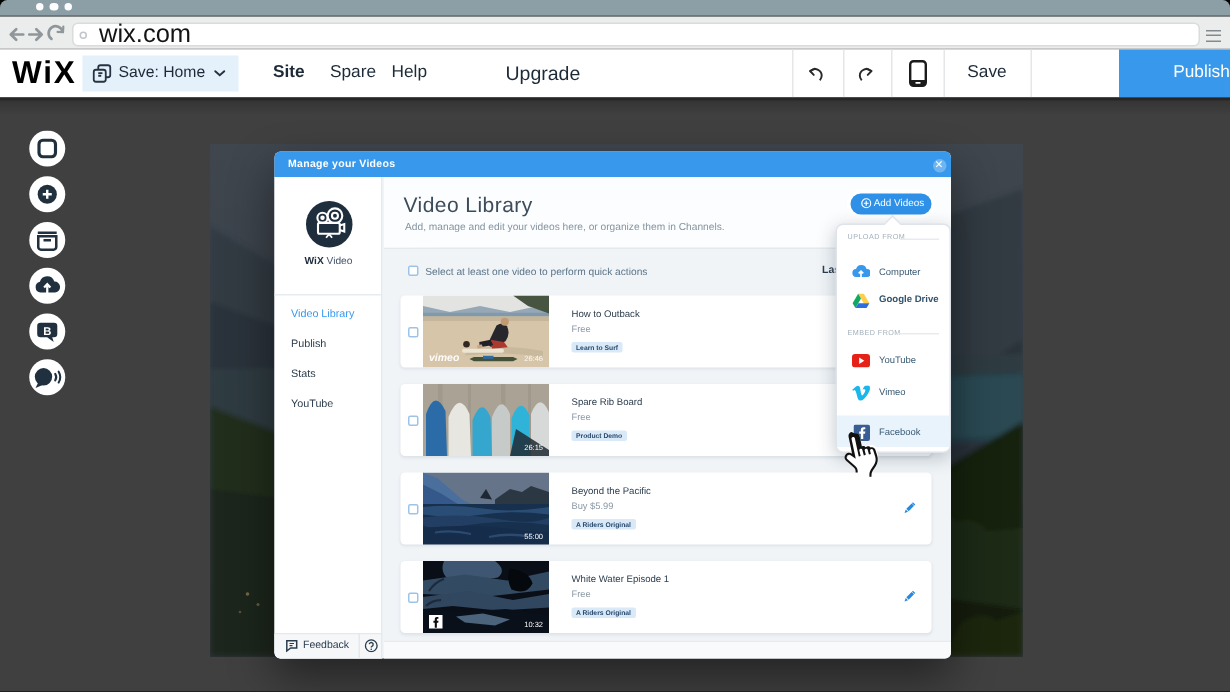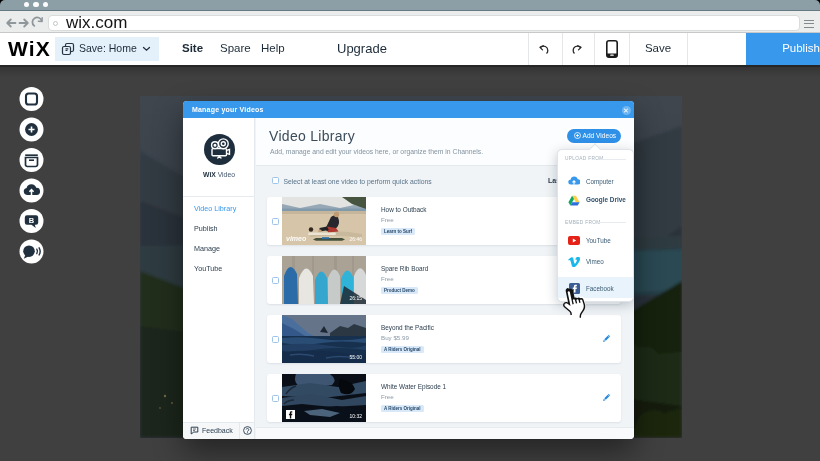--- a/index.html
+++ b/index.html
@@ -157,21 +157,21 @@
       <circle cx="19.3" cy="9.8" r="2"></circle>
       <rect x="8" y="14.6" width="14.5" height="7.2" rx="1"></rect>
       <path d="M22.5 16.4 l3 -1 v5 l-3 -1"></path>
       <path d="M13.4 24.5 l2 -2.4 l2 2.4" stroke-width="1.2"></path>
     </g>
   </svg>
   <div class="abs" style="left:183px;top:170.5px;width:72px;text-align:center;font-size:6.8px;color:#1c2d3c;"><b>WiX</b><span style="color:#42556b"> Video</span></div>
   <div class="abs" style="left:183px;top:196px;width:72px;height:1px;background:#e7ebef;"></div>
   <div class="abs" style="left:194px;top:203.5px;font-size:7.2px;color:#3899ec;">Video Library</div>
   <div class="abs" style="left:194px;top:223.5px;font-size:7.2px;color:#2b3d4d;">Publish</div>
-  <div class="abs" style="left:194px;top:243.5px;font-size:7.2px;color:#2b3d4d;">Manage</div>
+  <div class="abs" style="left:194px;top:243.5px;font-size:7.2px;color:#2b3d4d;">Stats</div>
   <div class="abs" style="left:194px;top:263.5px;font-size:7.2px;color:#2b3d4d;">YouTube</div>
 
   <div class="abs" style="left:183px;top:422px;width:72px;height:17px;background:#f5f7f9;border-top:1px solid #e4e9ed;border-right:1px solid #e4e9ed;border-radius:0 0 0 4px;"></div>
   <svg class="abs" style="left:190px;top:426px;" width="9" height="9" viewBox="0 0 9 9">
       <path d="M1.2 1.2 h6.6 v4.8 h-4 l-2.6 2 Z" fill="none" stroke="#2b3d4d" stroke-width="1"></path>
       <path d="M3 3 h3 M3 4.4 h2" stroke="#2b3d4d" stroke-width="0.7"></path>
     </svg>
   <div class="abs" style="left:202px;top:422px;height:17px;line-height:17px;font-size:7px;color:#2b3d4d;">Feedback</div>
   <div class="abs" style="left:239px;top:422px;width:1px;height:17px;background:#e4e9ed;"></div>
   <svg class="abs" style="left:243px;top:426px;" width="9" height="9" viewBox="0 0 9 9">

